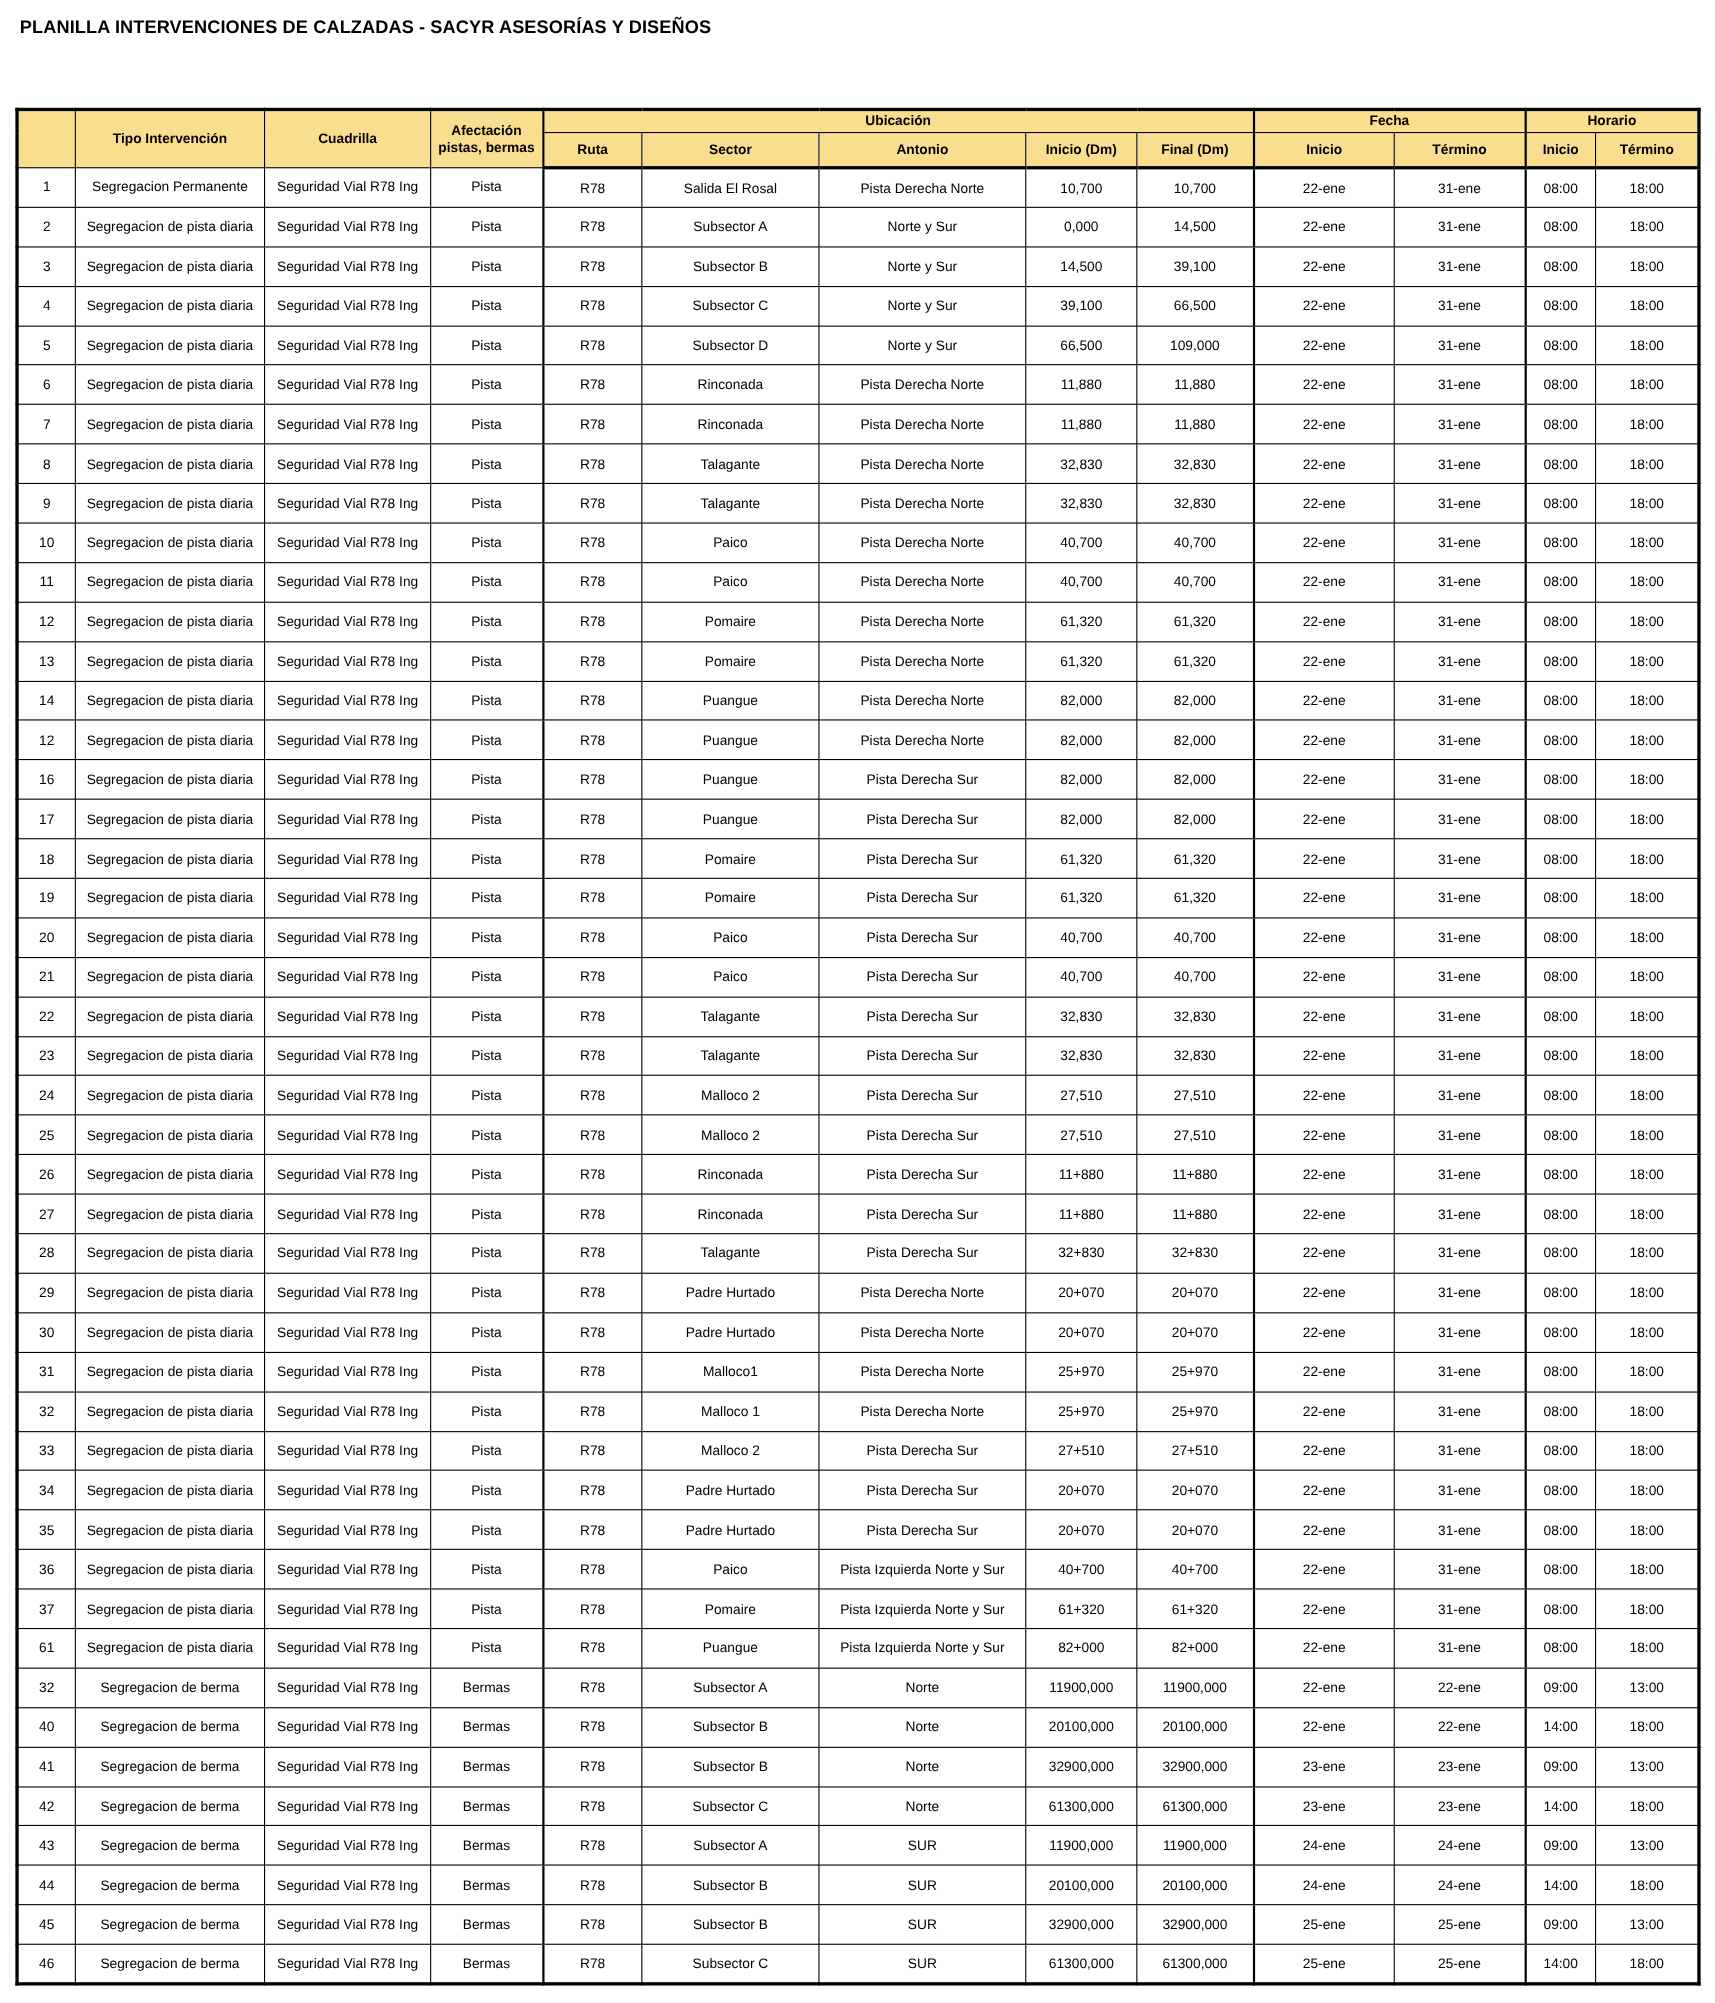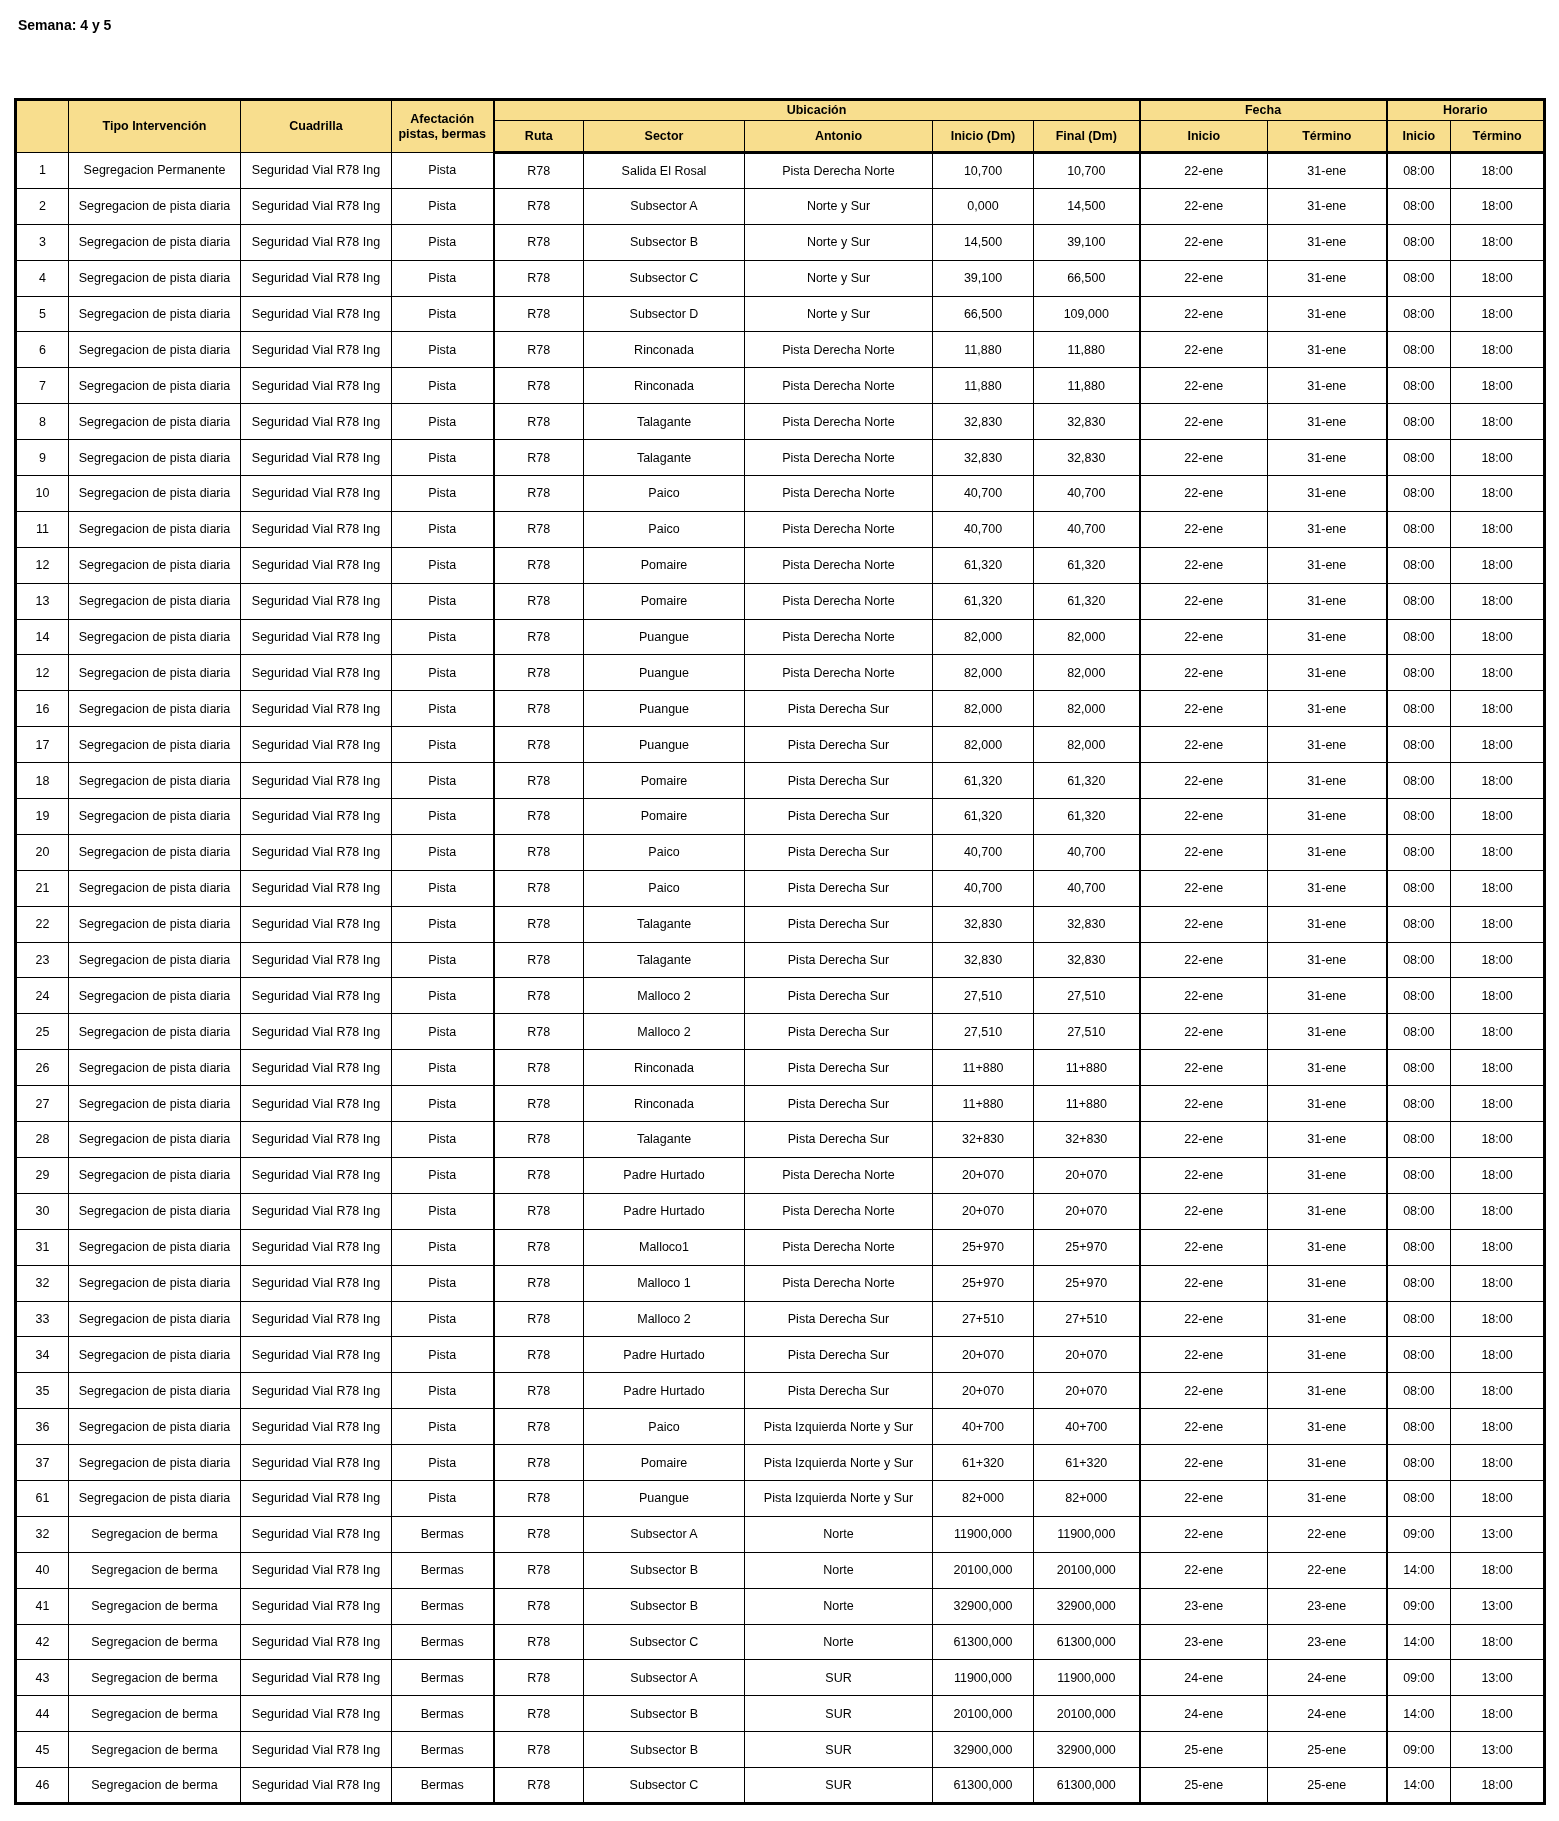--- a/index.html
+++ b/index.html
@@ -35,21 +35,21 @@
   
   table.sheet{border:3px solid #000;}
   .bl{border-left-width:2px !important;}
   thead tr.subrow th{border-bottom-width:3px;}
   thead th.span2{border-bottom-width:1px;}
 </style>
 </head>
 <body>
 
 <div class="titleblock">
-  <div class="doc-week">Semana: 4 y 5</div>
+  <div class="doc-title">PLANILLA INTERVENCIONES DE CALZADAS - SACYR ASESORÍAS Y DISEÑOS</div>
 </div>
 
 <table class="sheet">
   <colgroup>
     <col style="width:53px">
       <col style="width:172px">
       <col style="width:151px">
       <col style="width:102px">
     <col style="width:90px">
       <col style="width:161px">

